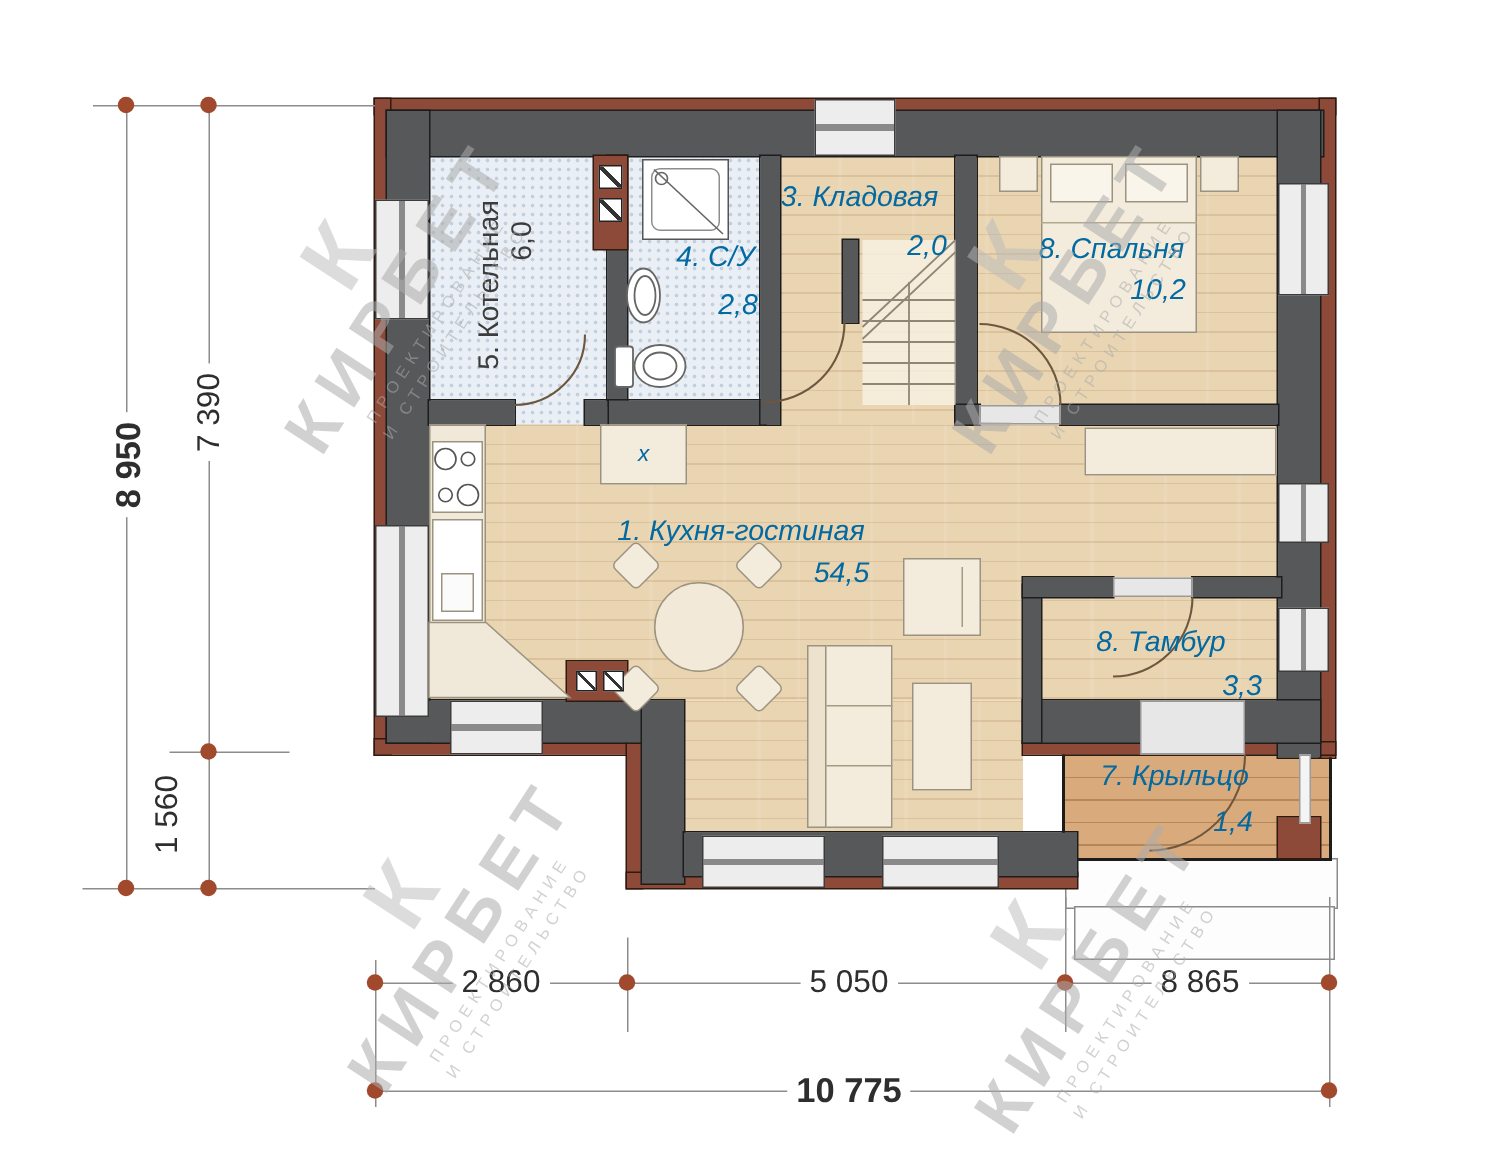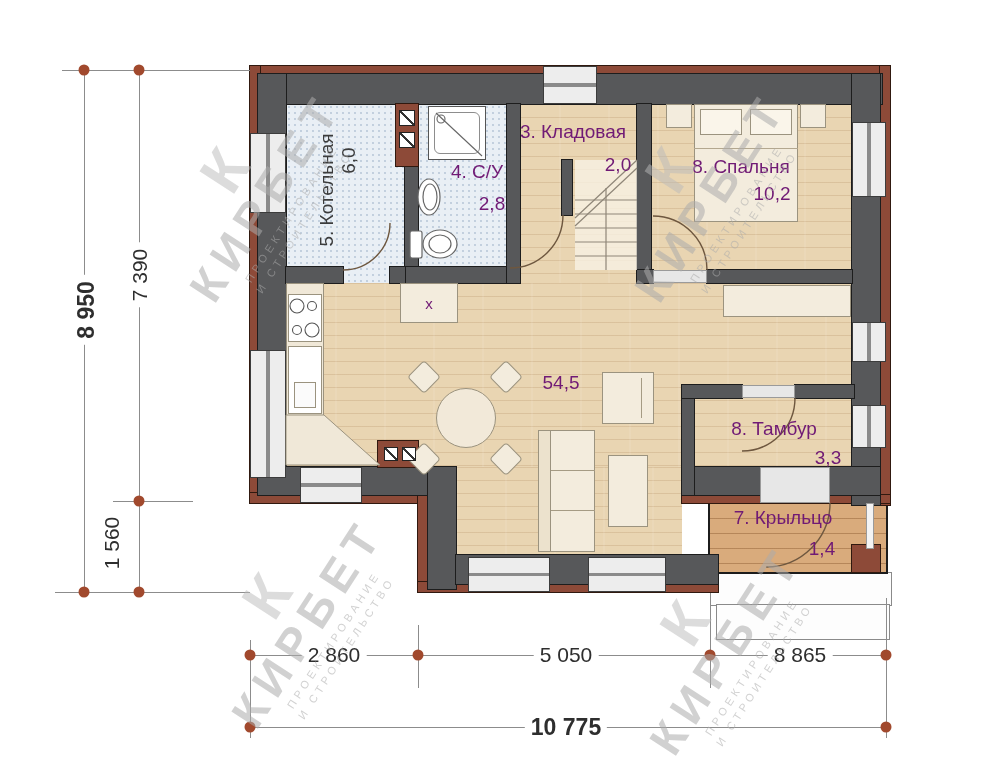--- a/index.html
+++ b/index.html
@@ -20,22 +20,22 @@
   .step{position:absolute;background:#fdfdfd;border:1px solid #8a8a8a;z-index:2;}
   .window{position:absolute;background:#ededed;border:1px solid #3c3c3c;z-index:8;box-sizing:border-box;}
   .winH{background-image:linear-gradient(180deg, rgba(0,0,0,0) 0 44%, #8a8a8a 44% 56%, rgba(0,0,0,0) 56%);}
   .winV{background-image:linear-gradient(90deg, rgba(0,0,0,0) 0 44%, #8a8a8a 44% 56%, rgba(0,0,0,0) 56%);}
   .threshold{position:absolute;background:#e7e7e7;border:1px solid #9a9a9a;z-index:7;box-sizing:border-box;}
   .furn{position:absolute;background:#f3ecdd;border:1px solid #9b937f;z-index:9;box-sizing:border-box;}
   .furn-white{background:#ffffff;}
   .chair{transform:rotate(45deg);border-radius:4px;}
   .round{border-radius:50%;}
   
-  .lbl{position:absolute;color:#701a75;font-size:19px;white-space:nowrap;z-index:20;
-       transform:translate(-50%,-50%);}
+  .lbl{position:absolute;color:#0369a1;font-size:19px;white-space:nowrap;z-index:20;
+       transform:translate(-50%,-50%);font-style:italic;}
   .lbl-small{font-size:15px;}
   .lbl-rot{position:absolute;color:#3c3c3c;font-size:19px;white-space:nowrap;z-index:20;
        transform:translate(-50%,-50%) rotate(-90deg);}
   .lbl-rot .area-line{text-align:right;padding-right:14px;}
   
   .dline{position:absolute;background:#8c8c8c;z-index:11;}
   .dot{position:absolute;width:11px;height:11px;border-radius:50%;background:#a1492d;
        transform:translate(-50%,-50%);z-index:13;}
   .dlbl{position:absolute;transform:translate(-50%,-50%);font-size:21px;color:#2e2e2e;
         background:#ffffff;padding:0 6px;white-space:nowrap;z-index:12;}
@@ -177,20 +177,21 @@
       <circle cx="441" cy="119" r="4"></circle>
     </g>
     <g stroke="#555" stroke-width="1.1" fill="#ffffff">
       <circle cx="297" cy="306" r="7"></circle>
       <circle cx="312" cy="306" r="4.5"></circle>
       <circle cx="297" cy="330" r="4.5"></circle>
       <circle cx="312" cy="330" r="7"></circle>
     </g>
   </svg>
 
+  <div class="lbl" style="left:494px;top:355px;">1. Кухня-гостиная</div>
   <div class="lbl" style="left:561px;top:383px;">54,5</div>
 
   <div class="lbl" style="left:741px;top:167px;">8. Спальня</div>
   <div class="lbl" style="left:772px;top:194px;">10,2</div>
 
   <div class="lbl" style="left:573px;top:132px;">3. Кладовая</div>
   <div class="lbl" style="left:618px;top:165px;">2,0</div>
 
   <div class="lbl" style="left:477px;top:172px;">4. С/У</div>
   <div class="lbl" style="left:492px;top:204px;">2,8</div>

